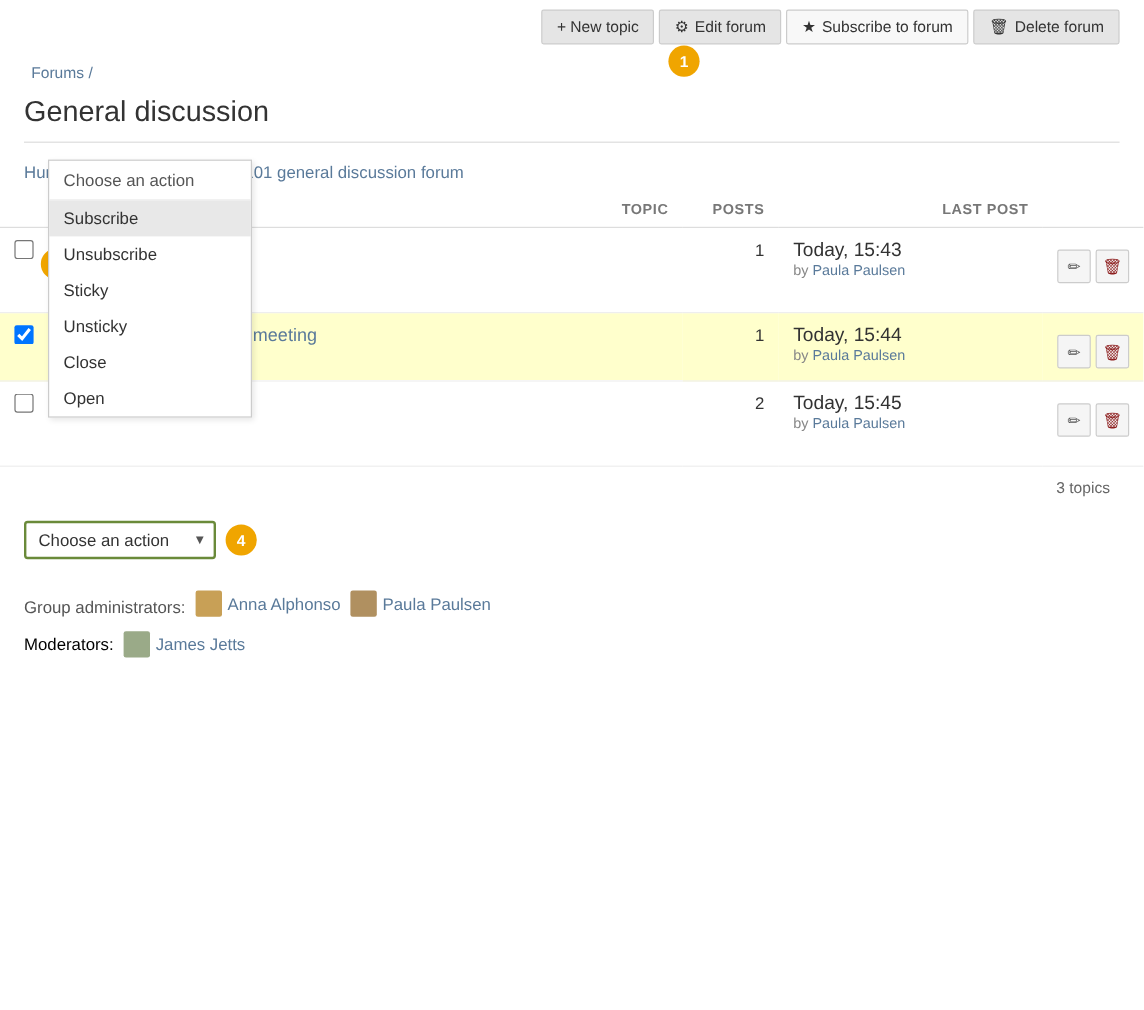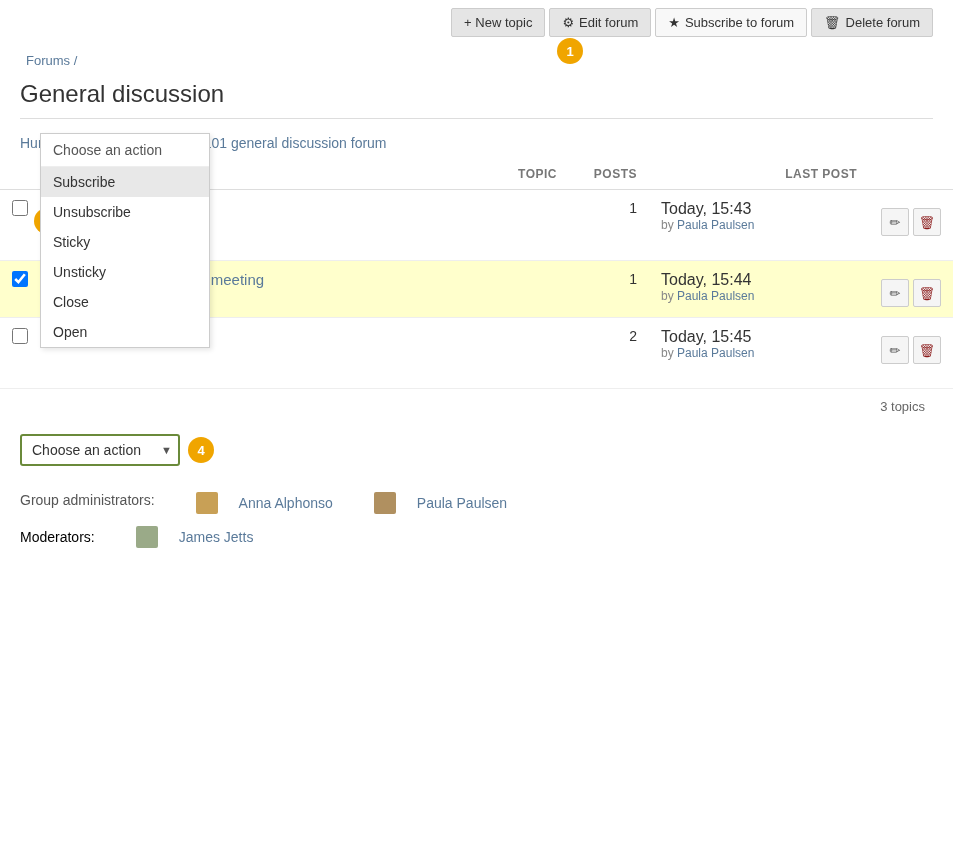--- a/index.html
+++ b/index.html
@@ -120,23 +120,23 @@
     }
     .dropdown-menu .menu-item {
       padding: 7px 12px;
       font-size: 14px;
       color: #333;
       cursor: pointer;
       display: block;
     }
     .dropdown-menu .menu-item:hover, .dropdown-menu .menu-item.active { background: #e8e8e8; }
 
-    .group-admins { padding: 16px 20px 8px; font-size: 14px; display: flex; align-items: flex-start; gap: 8px; flex-wrap: wrap; }
+    .group-admins { padding: 16px 20px 8px; font-size: 14px; display: flex; align-items: flex-end; gap: 8px; flex-wrap: wrap; }
     .group-admins .label { color: #555; }
-    .admin-item { display: flex; align-items: center; gap: 21px; margin-left: 33px; }
+    .admin-item { display: flex; align-items: center; gap: 5px; }
     .avatar-sm { width: 22px; height: 22px; border-radius: 2px; background: #c8a87a; display: inline-block; }
     .admin-link { color: #5a7a9a; text-decoration: none; font-size: 14px; }
 
     .moderators { padding: 4px 20px 16px; font-size: 14px; display: flex; align-items: center; gap: 8px; }
     .moderators .label { color: #000000; }
 
     .badge-2 {
       position: absolute;
       left: -14px;
       top: -8px;

